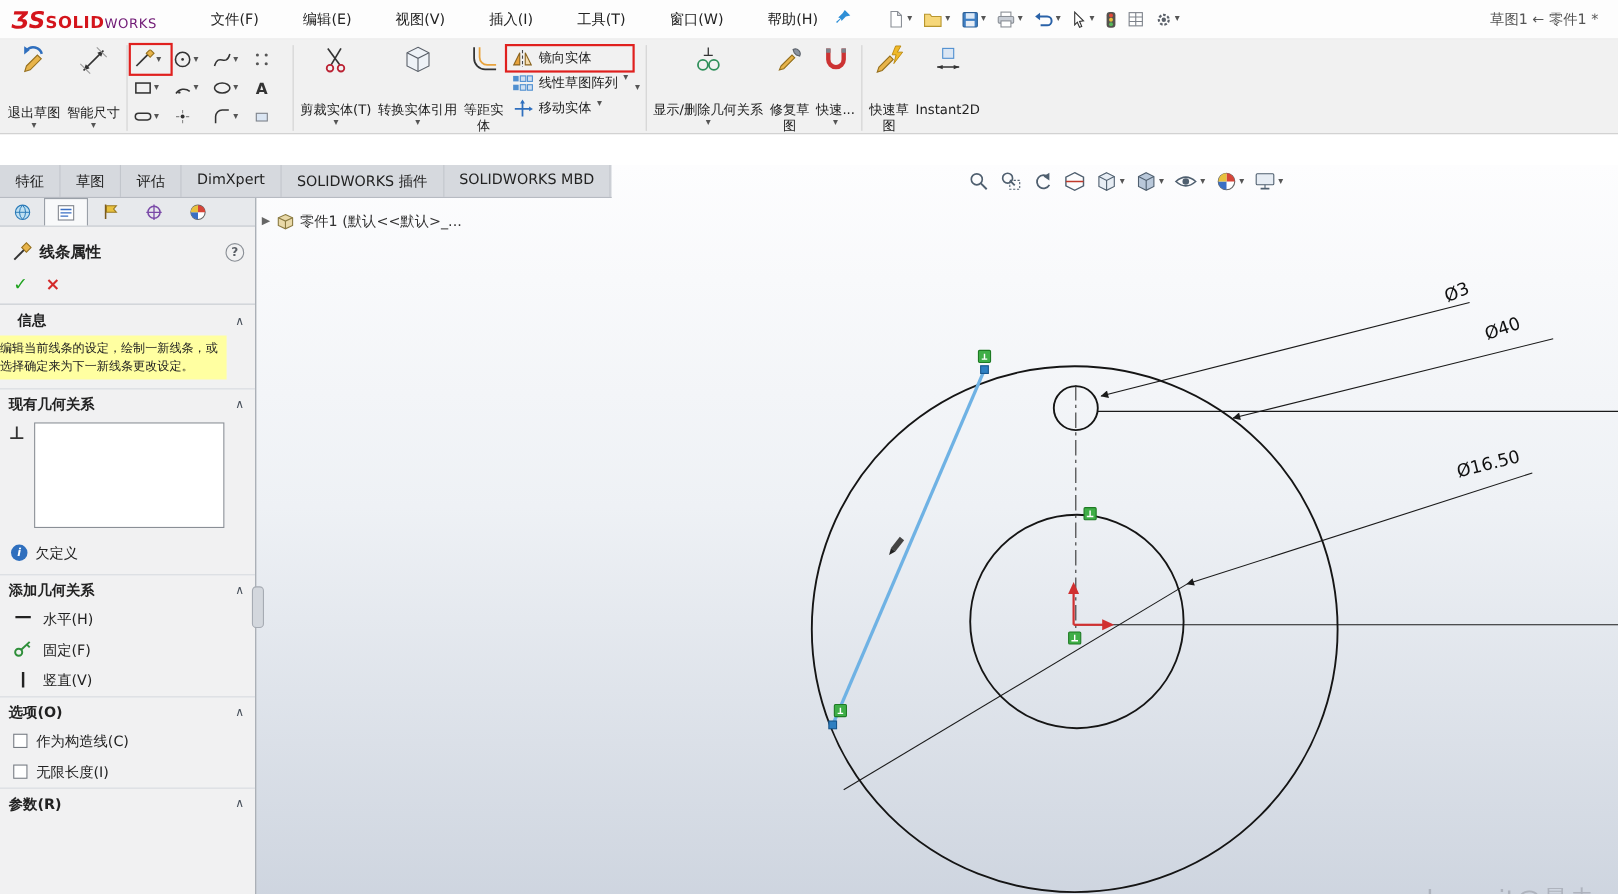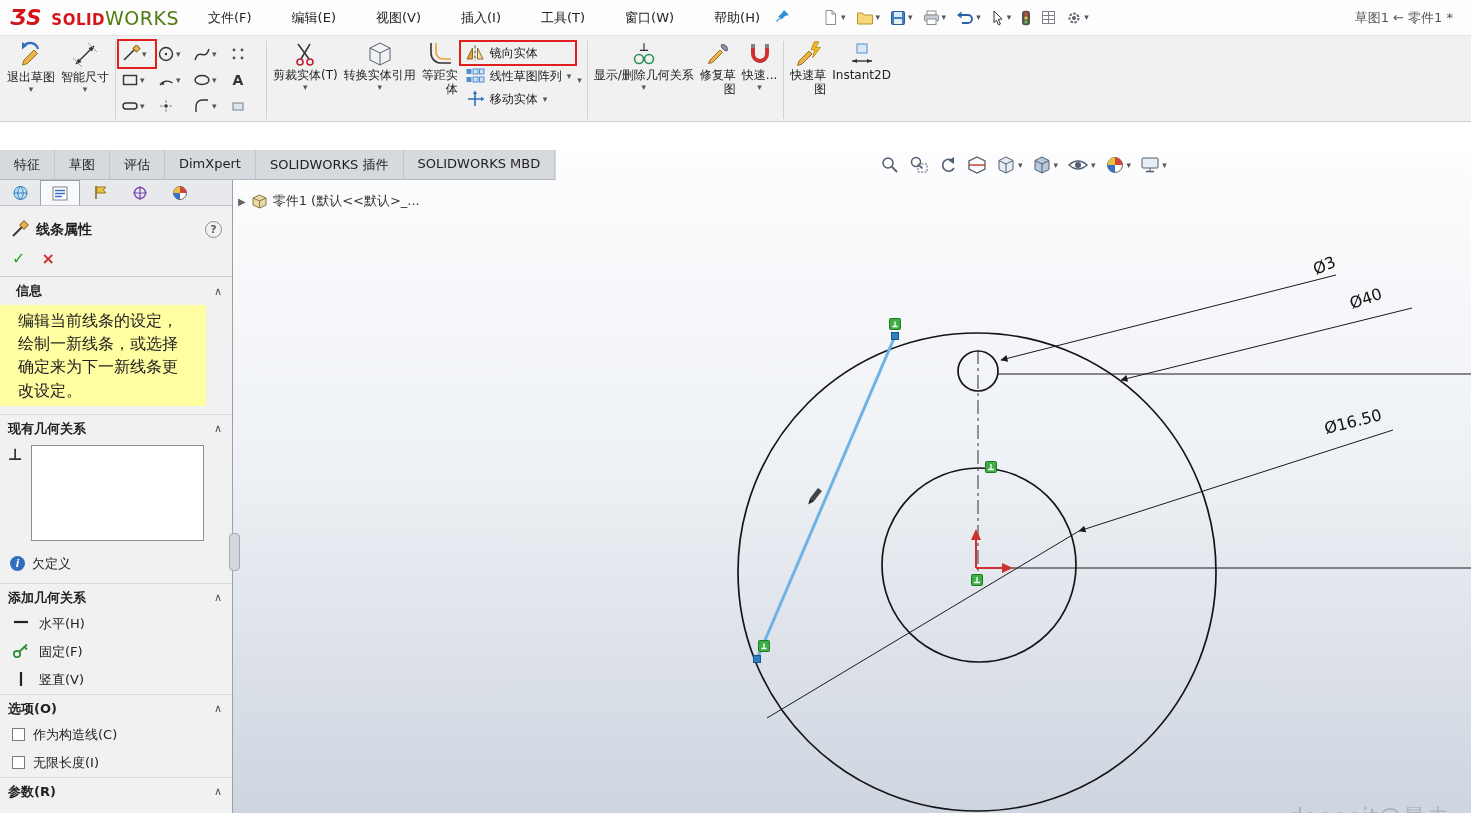--- a/index.html
+++ b/index.html
@@ -3,43 +3,43 @@
 <meta charset="utf-8">
 <style>
   * { margin:0; padding:0; box-sizing:border-box; }
   html,body { width:1471px; height:813px; overflow:hidden; background:#fff;
     font-family:"DejaVu Sans","Liberation Sans",sans-serif; font-size:13px; color:#222; }
   .app { position:relative; width:1471px; height:813px; }
 
   
   .menubar { position:absolute; left:0; top:0; width:100%; height:36px; background:#fdfdfd;
     border-bottom:1px solid #e3e3e3; display:flex; align-items:center; padding:0 10px; }
-  .logo { display:flex; align-items:baseline; gap:10px; margin-right:18px; white-space:nowrap; }
+  .logo { display:flex; align-items:baseline; gap:0; margin-right:38px; white-space:nowrap; }
   .logo-ds { color:#d4151c; font-weight:bold; font-style:italic; font-size:21px; }
   .logo-solid { color:#d4151c; font-weight:bold; font-size:15px; letter-spacing:.5px; }
-  .logo-works { color:#4d7c0f; font-size:19px; letter-spacing:.5px; }
+  .logo-works { color:#701a75; font-size:12px; letter-spacing:.5px; }
   .menus { display:flex;gap:18px; }
   .menu-item { padding:5px 11px; cursor:default; }
   .pin { margin:0 14px 0 4px; }
   .qa { display:flex; align-items:center; gap:10px; margin-left:18px; }
   .qa-btn { display:flex; align-items:center; gap:2px; }
   .caret { font-size:9px; color:#555; line-height:1; }
   .doc-status { margin-left:auto; margin-right:8px; color:#555; white-space:nowrap; }
 
   
   .toolbar { position:absolute; left:0; top:36px; width:100%; height:86px; background:#f1f1f1;
     border-bottom:1px solid #cfcfcf; display:flex; align-items:flex-start; padding:3px 2px 0 4px; }
   .tb-sep { width:1px; align-self:stretch; background:#d2d2d2; margin:2px 3px; }
   .tb-big { display:flex; flex-direction:column; align-items:center; gap:1px; padding:2px 3px; font-size:12px; }
-  .tb-big .lbl { line-height:1.2; text-align:right; white-space:nowrap; }
+  .tb-big .lbl { line-height:1.2; text-align:center; white-space:nowrap;margin-top:25px; }
   .tool-grid { display:grid; grid-template-columns:repeat(4,36px); grid-auto-rows:26px; margin-top:2px; }
   .tg-cell { display:flex; align-items:center; gap:1px; padding:1px 2px; }
   .redbox { outline:2px solid #e0201e; outline-offset:0px; }
   .mirror-stack { display:flex; flex-direction:column; gap:1px; margin-top:3px; font-size:12px; }
-  .mstack-row { display:flex; align-items:center; gap:5px; padding:2px 4px; white-space:nowrap; }
+  .mstack-row { display:flex; align-items:flex-start; gap:5px; padding:2px 4px; white-space:nowrap; }
   .stack-caret { align-self:center; margin:0 2px; }
   .two-line { text-align:center; line-height:1.25; }
 
   
   .main { position:absolute; left:0; top:122px; width:1471px; height:691px;
     background:linear-gradient(180deg,#fdfdfe 0%,#eef1f5 45%,#ccd3de 100%);margin-top:28px; }
   .tabbar { position:absolute; left:0; top:0; width:556px; height:30px; background:#d6d9de;
     border-bottom:1px solid #b7bbc2; display:flex; align-items:stretch; }
   .tab { padding:6px 14px; border-right:1px solid #c2c6cc; white-space:nowrap; color:#222; }
 
@@ -59,22 +59,22 @@
   .panel-title { display:flex; align-items:center; gap:7px; padding:14px 10px 6px 10px; }
   .panel-title .t { font-weight:bold; font-size:14px; }
   .help-ico { margin-left:auto; width:17px; height:17px; border:1px solid #8a8f96; border-radius:50%;
     display:flex; align-items:center; justify-content:center; color:#5a5f66; font-size:11px; font-weight:bold; }
   .okrow { display:flex; gap:16px; padding:4px 12px 8px 12px; border-bottom:1px solid #c6cad1; }
   .ok { color:#1fa31f; font-weight:bold; font-size:16px; }
   .cancel { color:#d42a2a; font-weight:bold; font-size:16px; }
   .sec-header { display:flex; justify-content:space-between; align-items:center; padding:5px 10px 3px 8px;
     font-weight:bold; border-top:1px solid #d8dbe0; }
   .chev { color:#49515c; font-size:11px; font-weight:normal; }
-  .info-msg { background:#ffffa1; color:#222; font-size:16px; line-height:1.45;
-    padding:4px 18px; margin:2px 26px 8px 0; }
+  .info-msg { background:#ffffa1; color:#222; font-size:11px; line-height:1.45;
+    padding:4px 0; margin:2px 26px 8px 0; }
   .rel-list-row { display:flex; gap:8px; padding:4px 10px 8px 8px; }
   .perp-glyph { font-size:16px; font-weight:bold; color:#333; }
   .rel-listbox { flex:1; height:96px; background:#fff; border:1px solid #8a8f96; margin-right:18px; }
   .status-row { display:flex; align-items:center; gap:7px; padding:6px 10px 10px 10px; }
   .info-ico { width:15px; height:15px; border-radius:50%; background:#2f6fbe; color:#fff; font-size:10px;
     font-weight:bold; display:flex; align-items:center; justify-content:center; font-style:italic; }
   .rel-btn { display:flex; align-items:flex-start; gap:9px; padding:5px 12px; }
   .chk-row { display:flex; align-items:center; gap:8px; padding:5px 12px;text-align:right; }
   .chkbox { width:13px; height:13px; background:#fff; border:1px solid #767b82; }
   .splitter { position:absolute; left:229px; top:383px; width:11px; height:38px; background:#d3d7dd;

